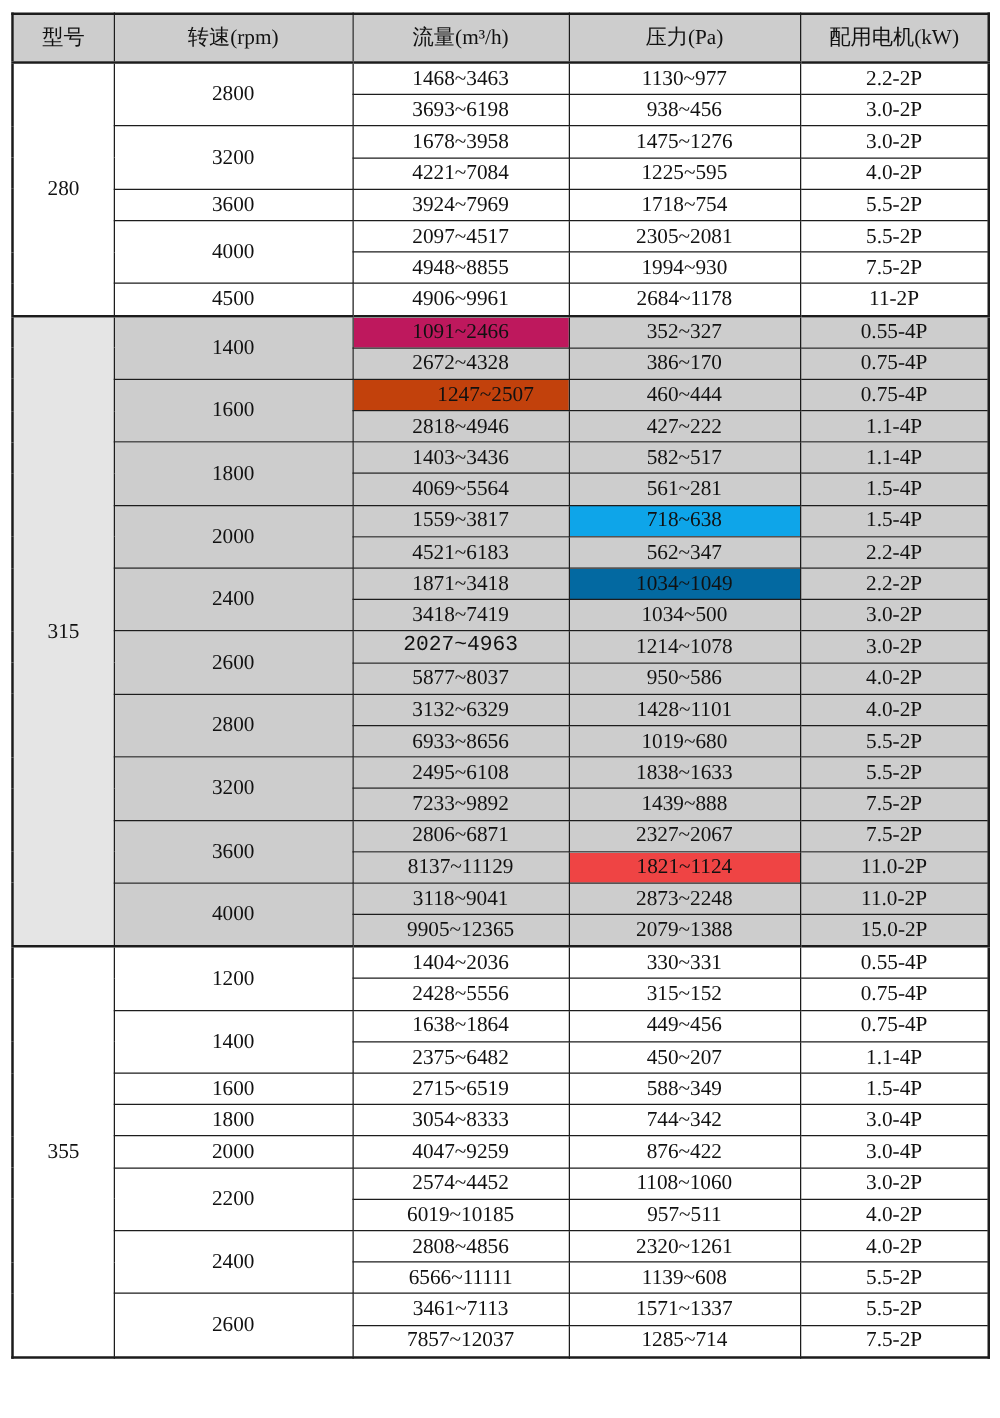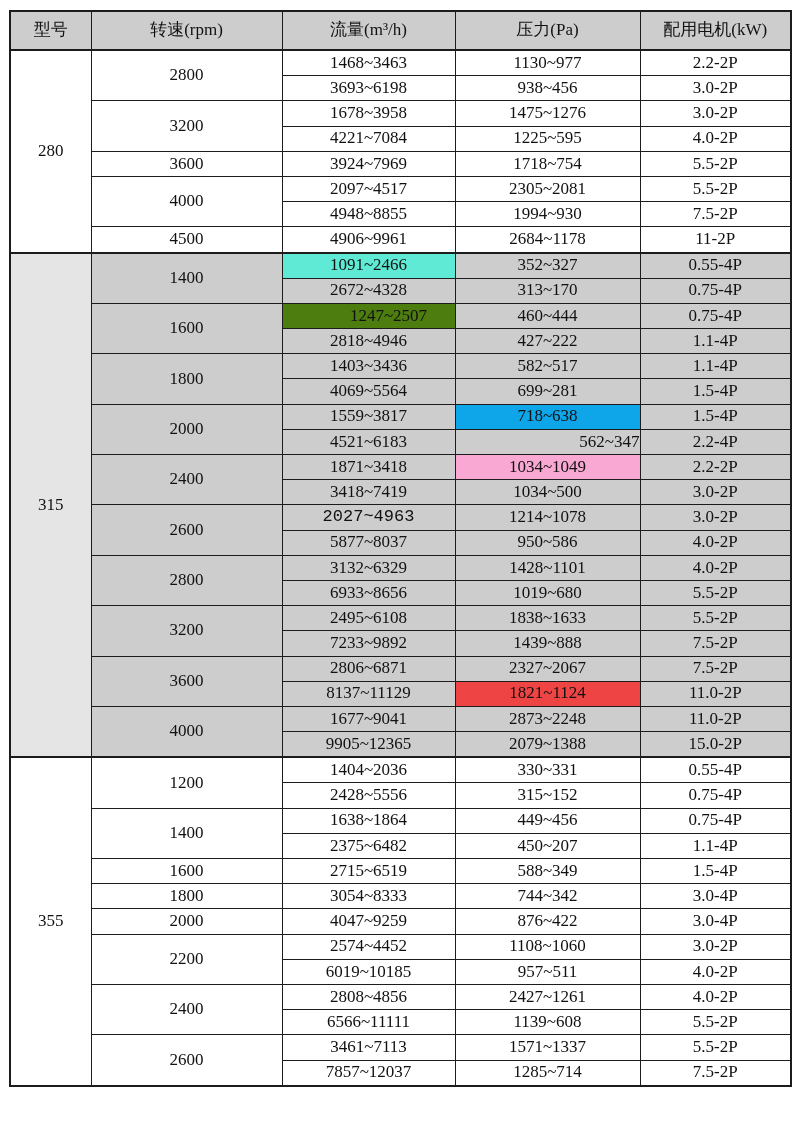--- a/index.html
+++ b/index.html
@@ -117,66 +117,66 @@
         </tr>
         <tr>
           <td rowspan="1">4500</td>
           <td>4906~9961</td>
           <td>2684~1178</td>
           <td>11-2P</td>
         </tr>
         <tr class="group-start">
           <td rowspan="20" style="background: #e5e5e5;">315</td>
           <td rowspan="2" style="background: rgb(205, 205, 205);">1400</td>
-          <td style="background: #5eead4;">1091~2466</td>
+          <td style="background: #be185d;">1091~2466</td>
           <td style="background: rgb(205, 205, 205);">352~327</td>
           <td style="background: rgb(205, 205, 205);">0.55-4P</td>
         </tr>
         <tr>
           <td style="background: rgb(205, 205, 205);">2672~4328</td>
-          <td style="background: rgb(205, 205, 205);">313~170</td>
+          <td style="background: rgb(205, 205, 205);">386~170</td>
           <td style="background: rgb(205, 205, 205);">0.75-4P</td>
         </tr>
         <tr>
           <td rowspan="2" style="background: rgb(205, 205, 205);">1600</td>
-          <td style="background: #4d7c0f; padding-left: 40px;">1247~2507</td>
+          <td style="background: #c2410c; padding-left: 40px;">1247~2507</td>
           <td style="background: rgb(205, 205, 205);">460~444</td>
           <td style="background: rgb(205, 205, 205);">0.75-4P</td>
         </tr>
         <tr>
           <td style="background: rgb(205, 205, 205);">2818~4946</td>
           <td style="background: rgb(205, 205, 205);">427~222</td>
           <td style="background: rgb(205, 205, 205);">1.1-4P</td>
         </tr>
         <tr>
           <td rowspan="2" style="background: rgb(205, 205, 205);">1800</td>
           <td style="background: rgb(205, 205, 205);">1403~3436</td>
           <td style="background: rgb(205, 205, 205);">582~517</td>
           <td style="background: rgb(205, 205, 205);">1.1-4P</td>
         </tr>
         <tr>
           <td style="background: rgb(205, 205, 205);">4069~5564</td>
-          <td style="background: rgb(205, 205, 205);">699~281</td>
+          <td style="background: rgb(205, 205, 205);">561~281</td>
           <td style="background: rgb(205, 205, 205);">1.5-4P</td>
         </tr>
         <tr>
           <td rowspan="2" style="background: rgb(205, 205, 205);">2000</td>
           <td style="background: rgb(205, 205, 205); margin-left: 48px;">1559~3817</td>
           <td style="background: #0ea5e9;">718~638</td>
           <td style="background: rgb(205, 205, 205);">1.5-4P</td>
         </tr>
         <tr>
           <td style="background: rgb(205, 205, 205);">4521~6183</td>
-          <td style="background: rgb(205, 205, 205); text-align: right;">562~347</td>
+          <td style="background: rgb(205, 205, 205);">562~347</td>
           <td style="background: rgb(205, 205, 205);">2.2-4P</td>
         </tr>
         <tr>
           <td rowspan="2" style="background: rgb(205, 205, 205);">2400</td>
           <td style="background: rgb(205, 205, 205);">1871~3418</td>
-          <td style="background: #f9a8d4;">1034~1049</td>
+          <td style="background: #0369a1;">1034~1049</td>
           <td style="background: rgb(205, 205, 205);">2.2-2P</td>
         </tr>
         <tr>
           <td style="background: rgb(205, 205, 205);">3418~7419</td>
           <td style="background: rgb(205, 205, 205);">1034~500</td>
           <td style="background: rgb(205, 205, 205);">3.0-2P</td>
         </tr>
         <tr>
           <td rowspan="2" style="background: rgb(205, 205, 205);">2600</td>
           <td style="background: rgb(205, 205, 205); font-family: Liberation Mono, monospace;">2027~4963</td>
@@ -216,21 +216,21 @@
           <td style="background: rgb(205, 205, 205);">2327~2067</td>
           <td style="background: rgb(205, 205, 205);">7.5-2P</td>
         </tr>
         <tr>
           <td style="background: rgb(205, 205, 205);">8137~11129</td>
           <td style="background: #ef4444;">1821~1124</td>
           <td style="background: rgb(205, 205, 205);">11.0-2P</td>
         </tr>
         <tr>
           <td rowspan="2" style="background: rgb(205, 205, 205);">4000</td>
-          <td style="background: rgb(205, 205, 205);">1677~9041</td>
+          <td style="background: rgb(205, 205, 205);">3118~9041</td>
           <td style="background: rgb(205, 205, 205);">2873~2248</td>
           <td style="background: rgb(205, 205, 205);">11.0-2P</td>
         </tr>
         <tr>
           <td style="background: rgb(205, 205, 205);">9905~12365</td>
           <td style="background: rgb(205, 205, 205);">2079~1388</td>
           <td style="background: rgb(205, 205, 205);">15.0-2P</td>
         </tr>
         <tr class="group-start">
           <td rowspan="13">355</td>
@@ -280,21 +280,21 @@
           <td>3.0-2P</td>
         </tr>
         <tr>
           <td>6019~10185</td>
           <td>957~511</td>
           <td>4.0-2P</td>
         </tr>
         <tr>
           <td rowspan="2">2400</td>
           <td>2808~4856</td>
-          <td>2427~1261</td>
+          <td>2320~1261</td>
           <td>4.0-2P</td>
         </tr>
         <tr>
           <td>6566~11111</td>
           <td>1139~608</td>
           <td>5.5-2P</td>
         </tr>
         <tr>
           <td rowspan="2">2600</td>
           <td>3461~7113</td>

